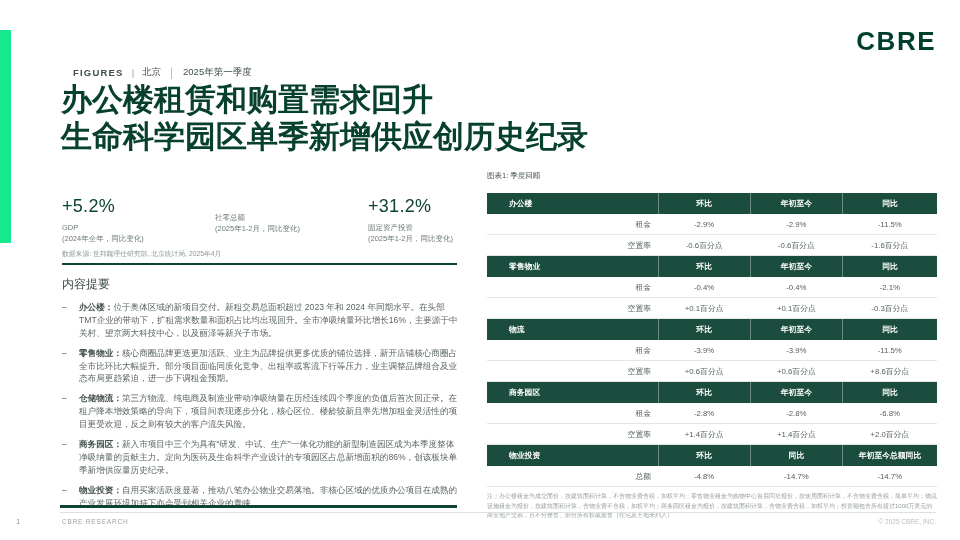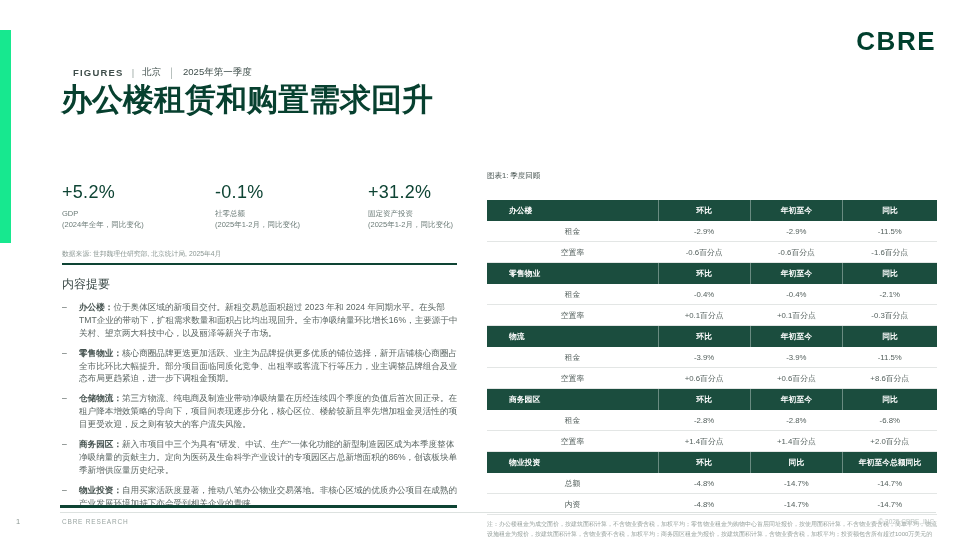--- a/index.html
+++ b/index.html
@@ -15,45 +15,45 @@
 
   .meta { position:absolute; left:73px; top:66px; display:flex; align-items:center;
           font-size:9.5px; color:#3F4E4B; }
   .meta .kicker { letter-spacing:1.2px; font-weight:bold; }
   .meta .sep { margin:0 8px; color:#9AA6A3; font-weight:normal; }
 
   .title { position:absolute; left:61px; top:82px; width:640px;
            font-family:"Liberation Serif", serif; font-weight:bold;
            font-size:31px; line-height:1.18; color:#07402F; }
 
-  .stats { position:absolute; left:62px; top:182px; display:flex;align-items:center; }
+  .stats { position:absolute; left:62px; top:196px; display:flex;align-items:center; }
   .stat { width:153px; }
   .stat:last-child { width:auto; }
   .stat-value { font-size:18px; color:#0E4434; letter-spacing:0.3px; }
   .stat-label { margin-top:5px; font-size:7.5px; color:#6B7B77; line-height:1.5; }
   .stat-sub { font-size:7.5px; color:#6B7B77; line-height:1.5; }
 
   .stats-source { position:absolute; left:62px; top:249px; font-size:6.8px; color:#8A9692; }
 
   .left-rule { position:absolute; left:62px; top:263px; width:395px; height:2px; background:#0E4434; }
 
   .summary { position:absolute; left:62px; top:276px; width:400px; }
   .summary-heading { font-size:12px; font-weight:normal; color:#3A4846; margin:0 0 8px 0; }
   .bullet { display:flex; margin-bottom:7px; font-size:8.6px; line-height:1.5; color:#5B6663; }
   .bullet .dash { width:17px; flex:none; color:#5B6663; }
   .bullet .lead { font-weight:bold; color:#45524F; }
 
   .figure { position:absolute; left:487px; top:171px; width:450px; }
-  .fig-caption { font-size:7.5px; color:#45524F; margin-bottom:19px; }
+  .fig-caption { font-size:7.5px; color:#45524F; margin-bottom:12px; }
   table.quarter { width:100%; border-collapse:collapse; table-layout:fixed; }
   th.section { background:#1B4D3E; color:#ffffff; font-size:7.8px; text-align:left;
                padding:5px 22px; font-weight:bold; }
   th.col { background:#1B4D3E; color:#ffffff; font-size:7.8px; text-align:center;
            padding:5px 3px; font-weight:bold; border-left:1px solid rgba(255,255,255,0.35); }
-  td.label { font-size:7.8px; color:#55615E; padding:4.5px 7px; text-align:center;
+  td.label { font-size:7.8px; color:#55615E; padding:4.5px 7px; text-align:right;
              border-bottom:1px solid #E3E6E5; }
   td.val { font-size:7.8px; color:#55615E; padding:4.5px 3px; text-align:center;
            border-bottom:1px solid #E3E6E5; }
   .fig-note { margin-top:5px; font-size:6px; line-height:1.6; color:#97A19D; }
 
   .footer-green { position:absolute; left:60px; top:505px; width:397px; height:2.5px; background:#0E4434; }
   .footer-grey { position:absolute; left:60px; top:512px; width:876px; height:1px; background:#DDE2E0; }
   .page-num { position:absolute; left:16px; top:517px; font-size:7.5px; color:#8A9692; }
   .footer-left { position:absolute; left:62px; top:518px; font-size:6.5px; color:#9AA5A2; letter-spacing:0.8px; }
   .footer-right { position:absolute; right:24px; top:518px; font-size:6.5px; color:#BCC4C1; }
@@ -70,30 +70,30 @@
   <div class="meta">
     <span class="kicker">FIGURES</span>
     <span class="sep">|</span>
     <span>北京</span>
     <span class="sep">│</span>
     <span>2025年第一季度</span>
   </div>
 
   <div class="title">
     <div>办公楼租赁和购置需求回升</div>
+    <div>生命科学园区单季新增供应创历史纪录</div>
   </div>
 
   <div class="stats">
     <div class="stat">
       <div class="stat-value">+5.2%</div>
       <div class="stat-label">GDP</div>
       <div class="stat-sub">(2024年全年，同比变化)</div>
     </div>
     <div class="stat">
-      <div class="stat-value">-0.1%</div>
       <div class="stat-label">社零总额</div>
       <div class="stat-sub">(2025年1-2月，同比变化)</div>
     </div>
     <div class="stat">
       <div class="stat-value">+31.2%</div>
       <div class="stat-label">固定资产投资</div>
       <div class="stat-sub">(2025年1-2月，同比变化)</div>
     </div>
   </div>
 
@@ -214,26 +214,20 @@
             <th class="col">环比</th>
             <th class="col">同比</th>
             <th class="col">年初至今总额同比</th>
           </tr>
           <tr>
             <td class="label">总额</td>
             <td class="val">-4.8%</td>
             <td class="val">-14.7%</td>
             <td class="val">-14.7%</td>
           </tr>
-          <tr>
-            <td class="label">内资</td>
-            <td class="val">-4.8%</td>
-            <td class="val">-14.7%</td>
-            <td class="val">-14.7%</td>
-          </tr>
         </tbody>
     </table>
     <div class="fig-note">注：办公楼租金为成交面价，按建筑面积计算，不含物业费含税，加权平均；零售物业租金为购物中心首层同址报价，按使用面积计算，不含物业费含税，简单平均；物流设施租金为报价，按建筑面积计算，含物业费不含税，加权平均；商务园区租金为报价，按建筑面积计算，含物业费含税，加权平均；投资额包含所有超过1000万美元的商业地产交易，且不分整售、部分所有权或股售（住宅及土地未列入）</div>
 
   </div>
 
   <div class="footer-green"></div>
   <div class="footer-grey"></div>
   <div class="page-num">1</div>
   <div class="footer-left">CBRE RESEARCH</div>

